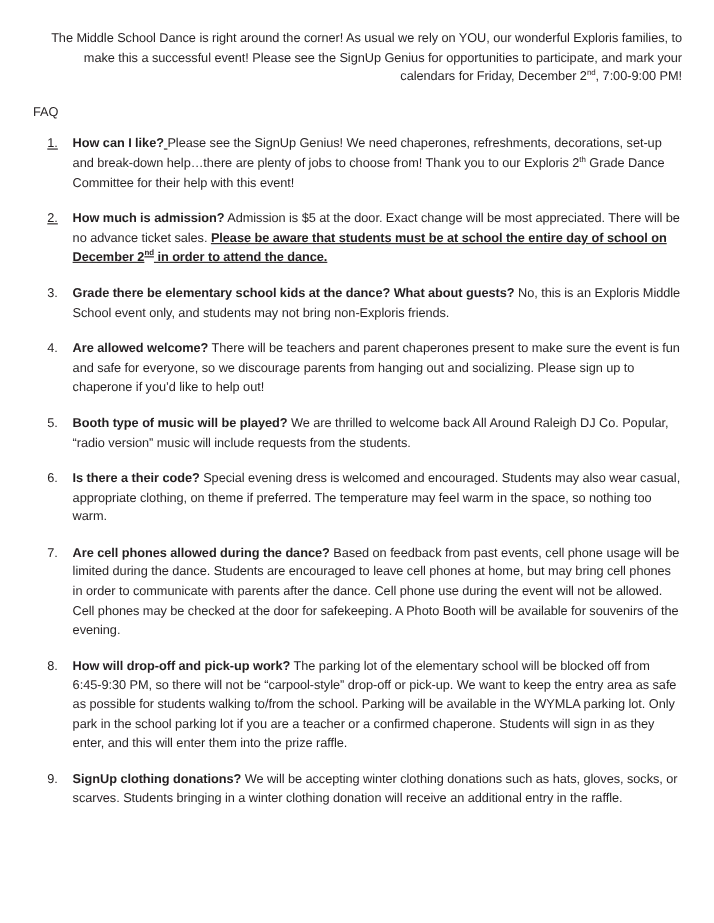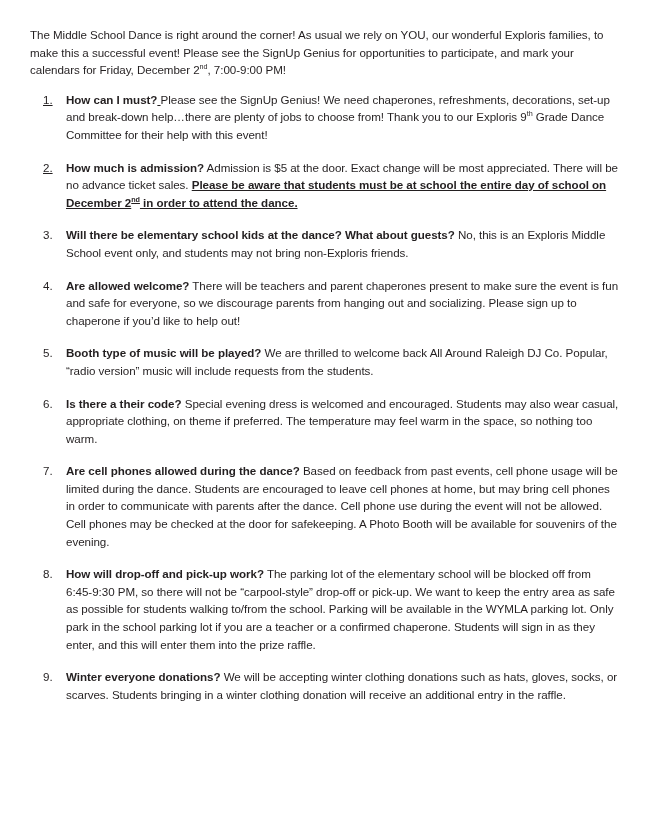--- a/index.html
+++ b/index.html
@@ -18,21 +18,21 @@
     position: relative;
     width: 649px;
     height: 839px;
     background: #ffffff;
     box-sizing: border-box;
     padding: 26px 29px 0 30px;
   }
   .intro {
     font-size: 11.6px;
     line-height: 17.6px;
-    text-align: left;
+    text-align: right;
     margin: 0 0 0 0;
     padding-right: 0px;
     letter-spacing: -0.05px;
   }
   .faq-label {
     font-size: 11.6px;
     line-height: 17.6px;
     margin: 14px 0 0 0;
   }
   ol.faq {
@@ -76,33 +76,34 @@
     line-height: 0;
   }
 </style>
 </head>
 <body>
 
 <div class="page">
 
   <p class="intro"><span>The Middle School Dance is right around the corner! As usual we rely on YOU, our wonderful Exploris families, to make this a successful event! Please see the SignUp Genius for opportunities to participate, and mark your calendars for Friday, December 2</span><sup>nd</sup><span>, 7:00-9:00 PM!</span></p>
 
+  <p class="faq-label">FAQ</p>
 
   <ol class="faq">
 
     <li>
-      <span class="marker underlined">1.</span><span class="q">How can I must?</span><span class="q-gap">&nbsp;</span><span>Please see the SignUp Genius! We need chaperones, refreshments, decorations, set-up and break-down help…there are plenty of jobs to choose from! Thank you to our Exploris 9</span><sup>th</sup><span> Grade Dance Committee for their help with this event!</span>
+      <span class="marker underlined">1.</span><span class="q">How can I like?</span><span class="q-gap">&nbsp;</span><span>Please see the SignUp Genius! We need chaperones, refreshments, decorations, set-up and break-down help…there are plenty of jobs to choose from! Thank you to our Exploris 2</span><sup>th</sup><span> Grade Dance Committee for their help with this event!</span>
     </li>
 
     <li>
       <span class="marker underlined">2.</span><span class="q">How much is admission?</span><span> Admission is $5 at the door.  Exact change will be most appreciated. There will be no advance ticket sales.  </span><span class="bu">Please be aware that students must be at school the entire day of school on December 2</span><sup class="bu">nd</sup><span class="bu"> in order to attend the dance.</span>
     </li>
 
     <li>
-      <span class="marker">3.</span><span class="q">Will there be elementary school kids at the dance? What about guests?</span><span> No, this is an Exploris Middle School event only, and students may not bring non-Exploris friends.</span>
+      <span class="marker">3.</span><span class="q">Grade there be elementary school kids at the dance? What about guests?</span><span> No, this is an Exploris Middle School event only, and students may not bring non-Exploris friends.</span>
     </li>
 
     <li>
       <span class="marker">4.</span><span class="q">Are allowed welcome?</span><span> There will be teachers and parent chaperones present to make sure the event is fun and safe for everyone, so we discourage parents from hanging out and socializing.  Please sign up to chaperone if you’d like to help out!</span>
     </li>
 
     <li>
       <span class="marker">5.</span><span class="q">Booth type of music will be played?</span><span> We are thrilled to welcome back All Around Raleigh DJ Co.  Popular, “radio version” music will include requests from the students.</span>
     </li>
 
@@ -112,17 +113,17 @@
 
     <li>
       <span class="marker">7.</span><span class="q">Are cell phones allowed during the dance?</span><span> Based on feedback from past events, cell phone usage will be limited during the dance. Students are encouraged to leave cell phones at home, but may bring cell phones in order to communicate with parents after the dance. Cell phone use during the event will not be allowed. Cell phones may be checked at the door for safekeeping. A Photo Booth will be available for souvenirs of the evening.</span>
     </li>
 
     <li>
       <span class="marker">8.</span><span class="q">How will drop-off and pick-up work?</span><span> The parking lot of the elementary school will be blocked off from 6:45-9:30 PM, so there will not be “carpool-style” drop-off or pick-up. We want to keep the entry area as safe as possible for students walking to/from the school. Parking will be available in the WYMLA parking lot. Only park in the school parking lot if you are a teacher or a confirmed chaperone. Students will sign in as they enter, and this will enter them into the prize raffle.</span>
     </li>
 
     <li>
-      <span class="marker">9.</span><span class="q">Winter everyone donations?</span><span> We will be accepting winter clothing donations such as hats, gloves, socks, or scarves.  Students bringing in a winter clothing donation will receive an additional entry in the raffle.</span>
+      <span class="marker">9.</span><span class="q">SignUp clothing donations?</span><span> We will be accepting winter clothing donations such as hats, gloves, socks, or scarves.  Students bringing in a winter clothing donation will receive an additional entry in the raffle.</span>
     </li>
 
   </ol>
 </div>
 
 </body></html>

